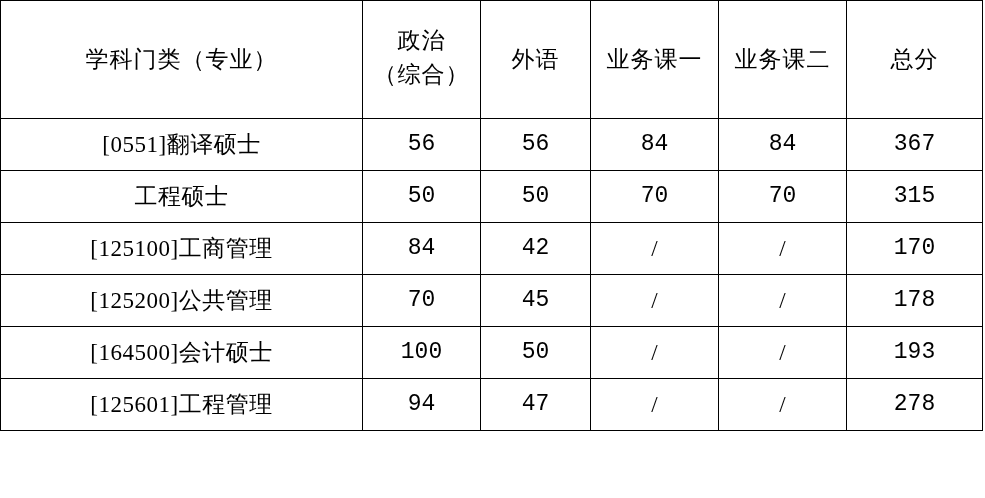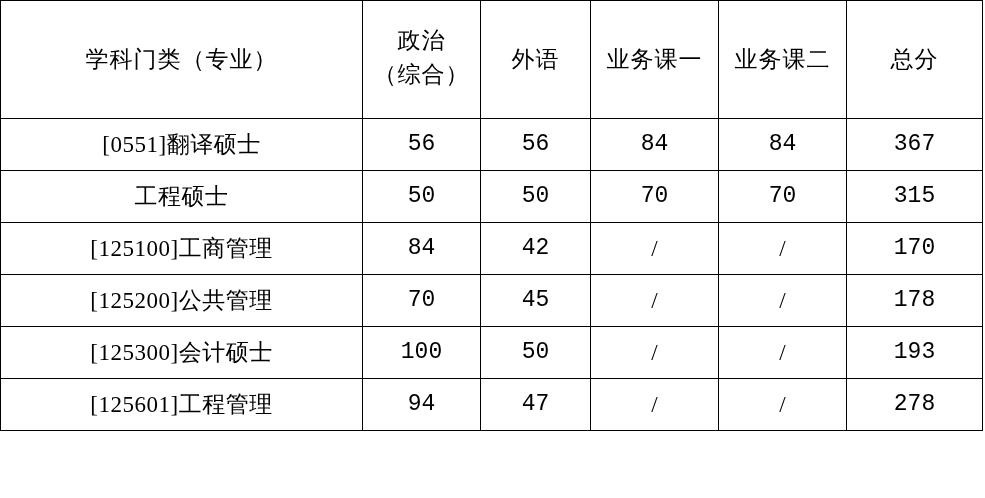--- a/index.html
+++ b/index.html
@@ -124,21 +124,21 @@
       </tr>
       <tr>
         <td class="subject-cell">[125200]公共管理</td>
         <td class="num-cell">70</td>
         <td class="num-cell">45</td>
         <td class="slash-cell">/</td>
         <td class="slash-cell">/</td>
         <td class="num-cell">178</td>
       </tr>
       <tr>
-        <td class="subject-cell">[125300]会计硕士</td>
+        <td class="subject-cell">[164500]会计硕士</td>
         <td class="num-cell">100</td>
         <td class="num-cell">50</td>
         <td class="slash-cell">/</td>
         <td class="slash-cell">/</td>
         <td class="num-cell">193</td>
       </tr>
       <tr>
         <td class="subject-cell">[125601]工程管理</td>
         <td class="num-cell">94</td>
         <td class="num-cell">47</td>

